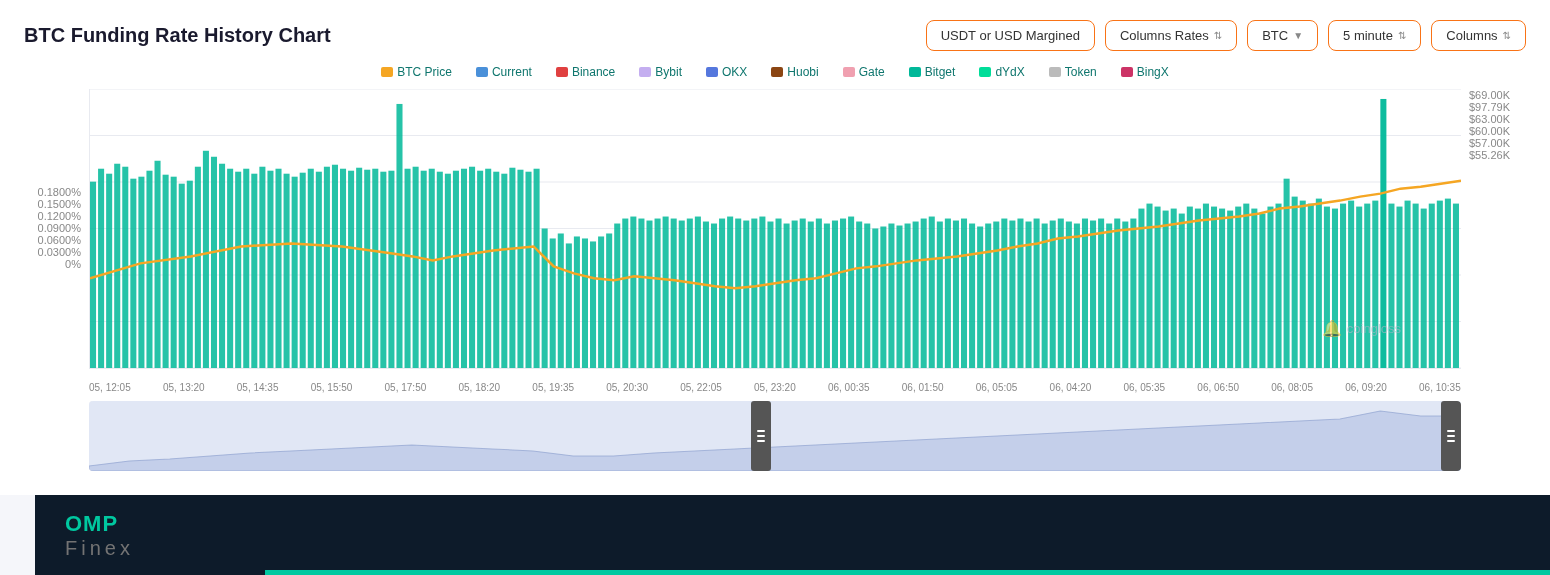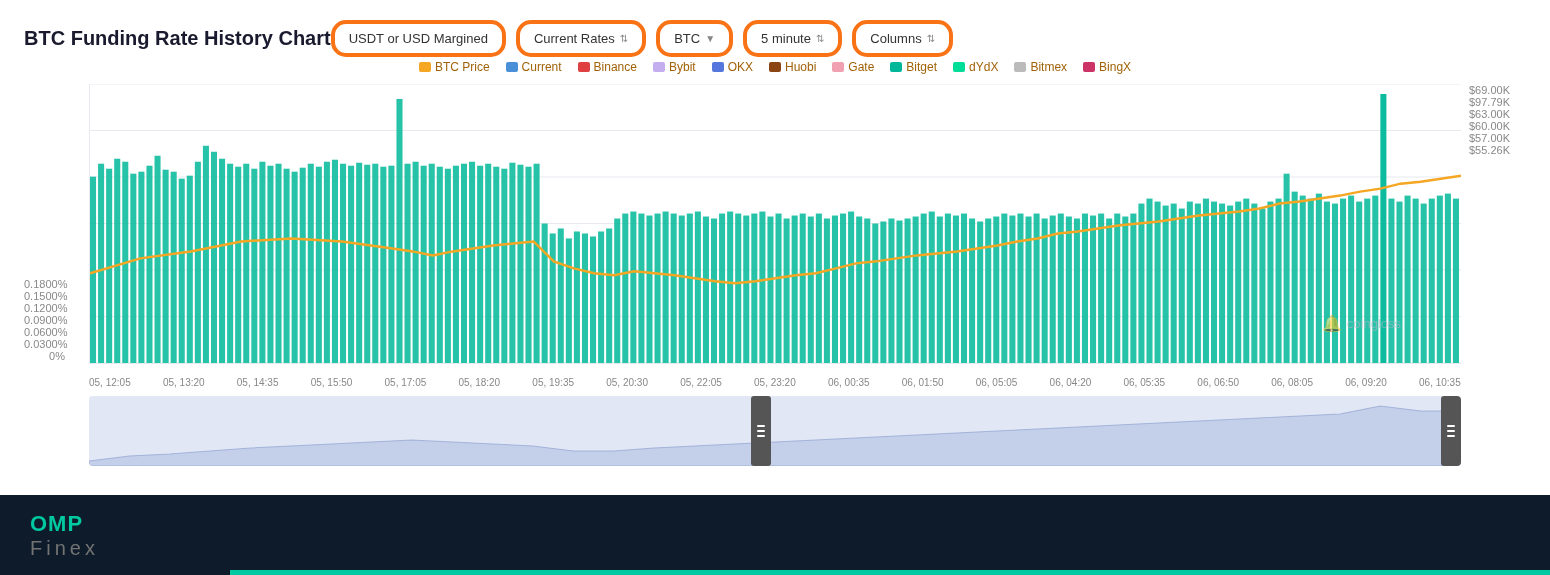--- a/index.html
+++ b/index.html
@@ -8,60 +8,61 @@
     .main-container {
       background: #fff;
       width: 1550px;
       height: 495px;
       padding: 20px 24px 10px;
     }
 
     .header-row {
       display: flex;
       align-items: center;
-      margin-bottom: 3px;
+      justify-content: space-between;
+      margin-bottom: 14px;
     }
 
     .chart-title {
       font-size: 20px;
       font-weight: 700;
       color: #1a1a2e;
     }
 
     .controls {
       display: flex;
       gap: 10px;
       align-items: center;
     }
 
     .control-btn {
-      border: 4px solid #f97316;
-      border-radius: 15px;
+      border: 1px solid #f97316;
+      border-radius: 8px;
       padding: 7px 14px;
       background: #fff;
       font-size: 13px;
       color: #333;
       cursor: pointer;
       display: flex;
       align-items: center;
       gap: 5px;
       white-space: nowrap;
     }
 
     .control-btn .arrow {
       font-size: 10px;
       color: #888;
     }
 
     .legend {
       display: flex;
       align-items: center;
-      gap: 16px;
+      gap: 24px;
       font-size: 12px;
-      color: #a16207;
+      color: #0f766e;
       margin-bottom: 10px;
       flex-wrap: wrap;
       justify-content: center;
     }
 
     .legend-item {
       display: flex;
       align-items: center;
       gap: 4px;
     }
@@ -76,25 +77,25 @@
     .chart-wrapper {
       display: flex;
       position: relative;
       height: 280px;
     }
 
     .y-axis-left {
       width: 65px;
       display: flex;
       flex-direction: column;
-      justify-content: flex-end;
+      justify-content: center;
       font-size: 11px;
       color: #888;
       text-align: right;
-      padding-right: 24px;
+      padding-right: 8px;
       padding-bottom: 2px;
     }
 
     .chart-area {
       flex: 1;
       position: relative;
       overflow: hidden;
       border-left: 1px solid #e8eaf0;
       border-bottom: 1px solid #e8eaf0;
     }
@@ -168,20 +169,21 @@
       border-radius: 1px;
     }
 
     
     .footer {
       background: #0d1b2a;
       height: 80px;
       display: flex;
       align-items: center;
       padding: 0 30px;
+      margin-left: 35px;
     }
 
     .logo-text {
       display: flex;
       flex-direction: column;
     }
 
     .logo-omp {
       font-size: 22px;
       font-weight: 800;
@@ -229,21 +231,21 @@
 
 <div class="main-container">
 
   <div class="header-row">
     <h1 class="chart-title">BTC Funding Rate History Chart</h1>
     <div class="controls">
       <button class="control-btn">
         <span>USDT or USD Margined</span>
       </button>
       <button class="control-btn">
-        <span>Current Rates</span>
+        <span>Columns Rates</span>
         <span class="arrow">⇅</span>
       </button>
       <button class="control-btn">
         <span>BTC</span>
         <span class="arrow">▼</span>
       </button>
       <button class="control-btn">
         <span>5 minute</span>
         <span class="arrow">⇅</span>
       </button>
@@ -286,21 +288,21 @@
       <div class="legend-item">
         <span class="legend-dot" style="background: rgb(0, 184, 153);"></span>
         <span>Bitget</span>
       </div>
       <div class="legend-item">
         <span class="legend-dot" style="background: rgb(0, 221, 153);"></span>
         <span>dYdX</span>
       </div>
       <div class="legend-item">
         <span class="legend-dot" style="background: rgb(187, 187, 187);"></span>
-        <span>Bitmex</span>
+        <span>Token</span>
       </div>
       <div class="legend-item">
         <span class="legend-dot" style="background: rgb(204, 51, 102);"></span>
         <span>BingX</span>
       </div>
     </div>
 
   <div class="chart-wrapper">
 
     <div class="y-axis-left" id="y-left">
@@ -529,21 +531,21 @@
         <div>$57.00K</div>
         <div>$55.26K</div>
       </div>
   </div>
 
   <div class="x-axis" id="x-axis-container">
       <div>05, 12:05</div>
       <div>05, 13:20</div>
       <div>05, 14:35</div>
       <div>05, 15:50</div>
-      <div>05, 17:05</div>
+      <div>05, 17:50</div>
       <div>05, 18:20</div>
       <div>05, 19:35</div>
       <div>05, 20:30</div>
       <div>05, 22:05</div>
       <div>05, 23:20</div>
       <div>06, 00:35</div>
       <div>06, 01:50</div>
       <div>06, 05:05</div>
       <div>06, 04:20</div>
       <div>06, 05:35</div>

